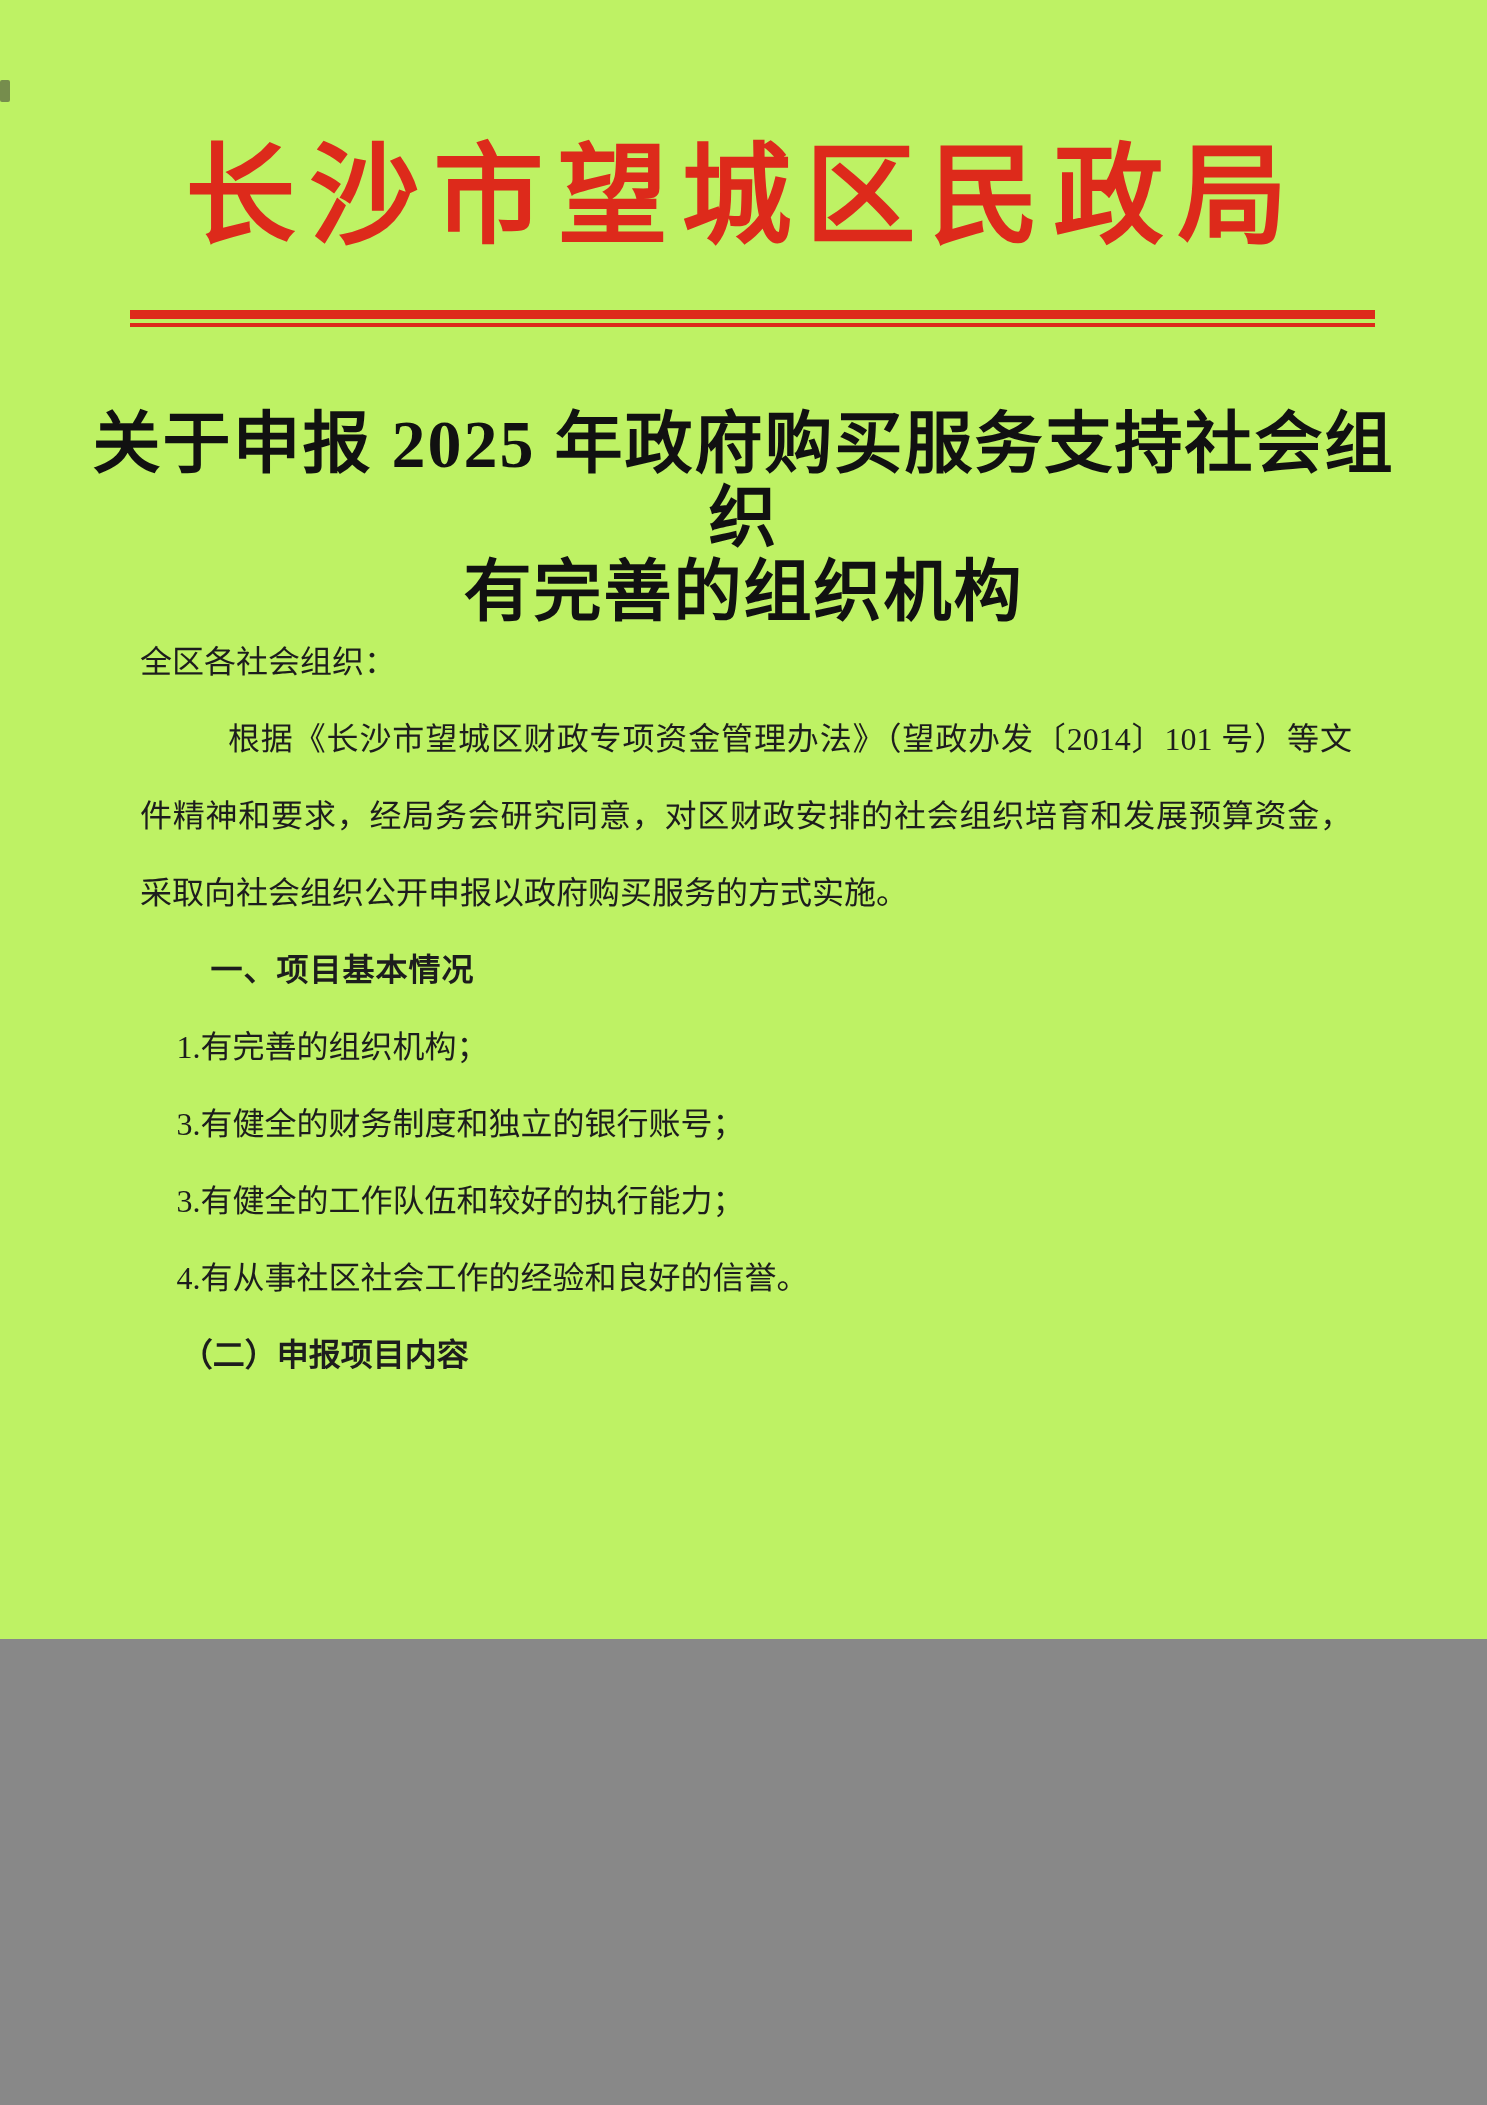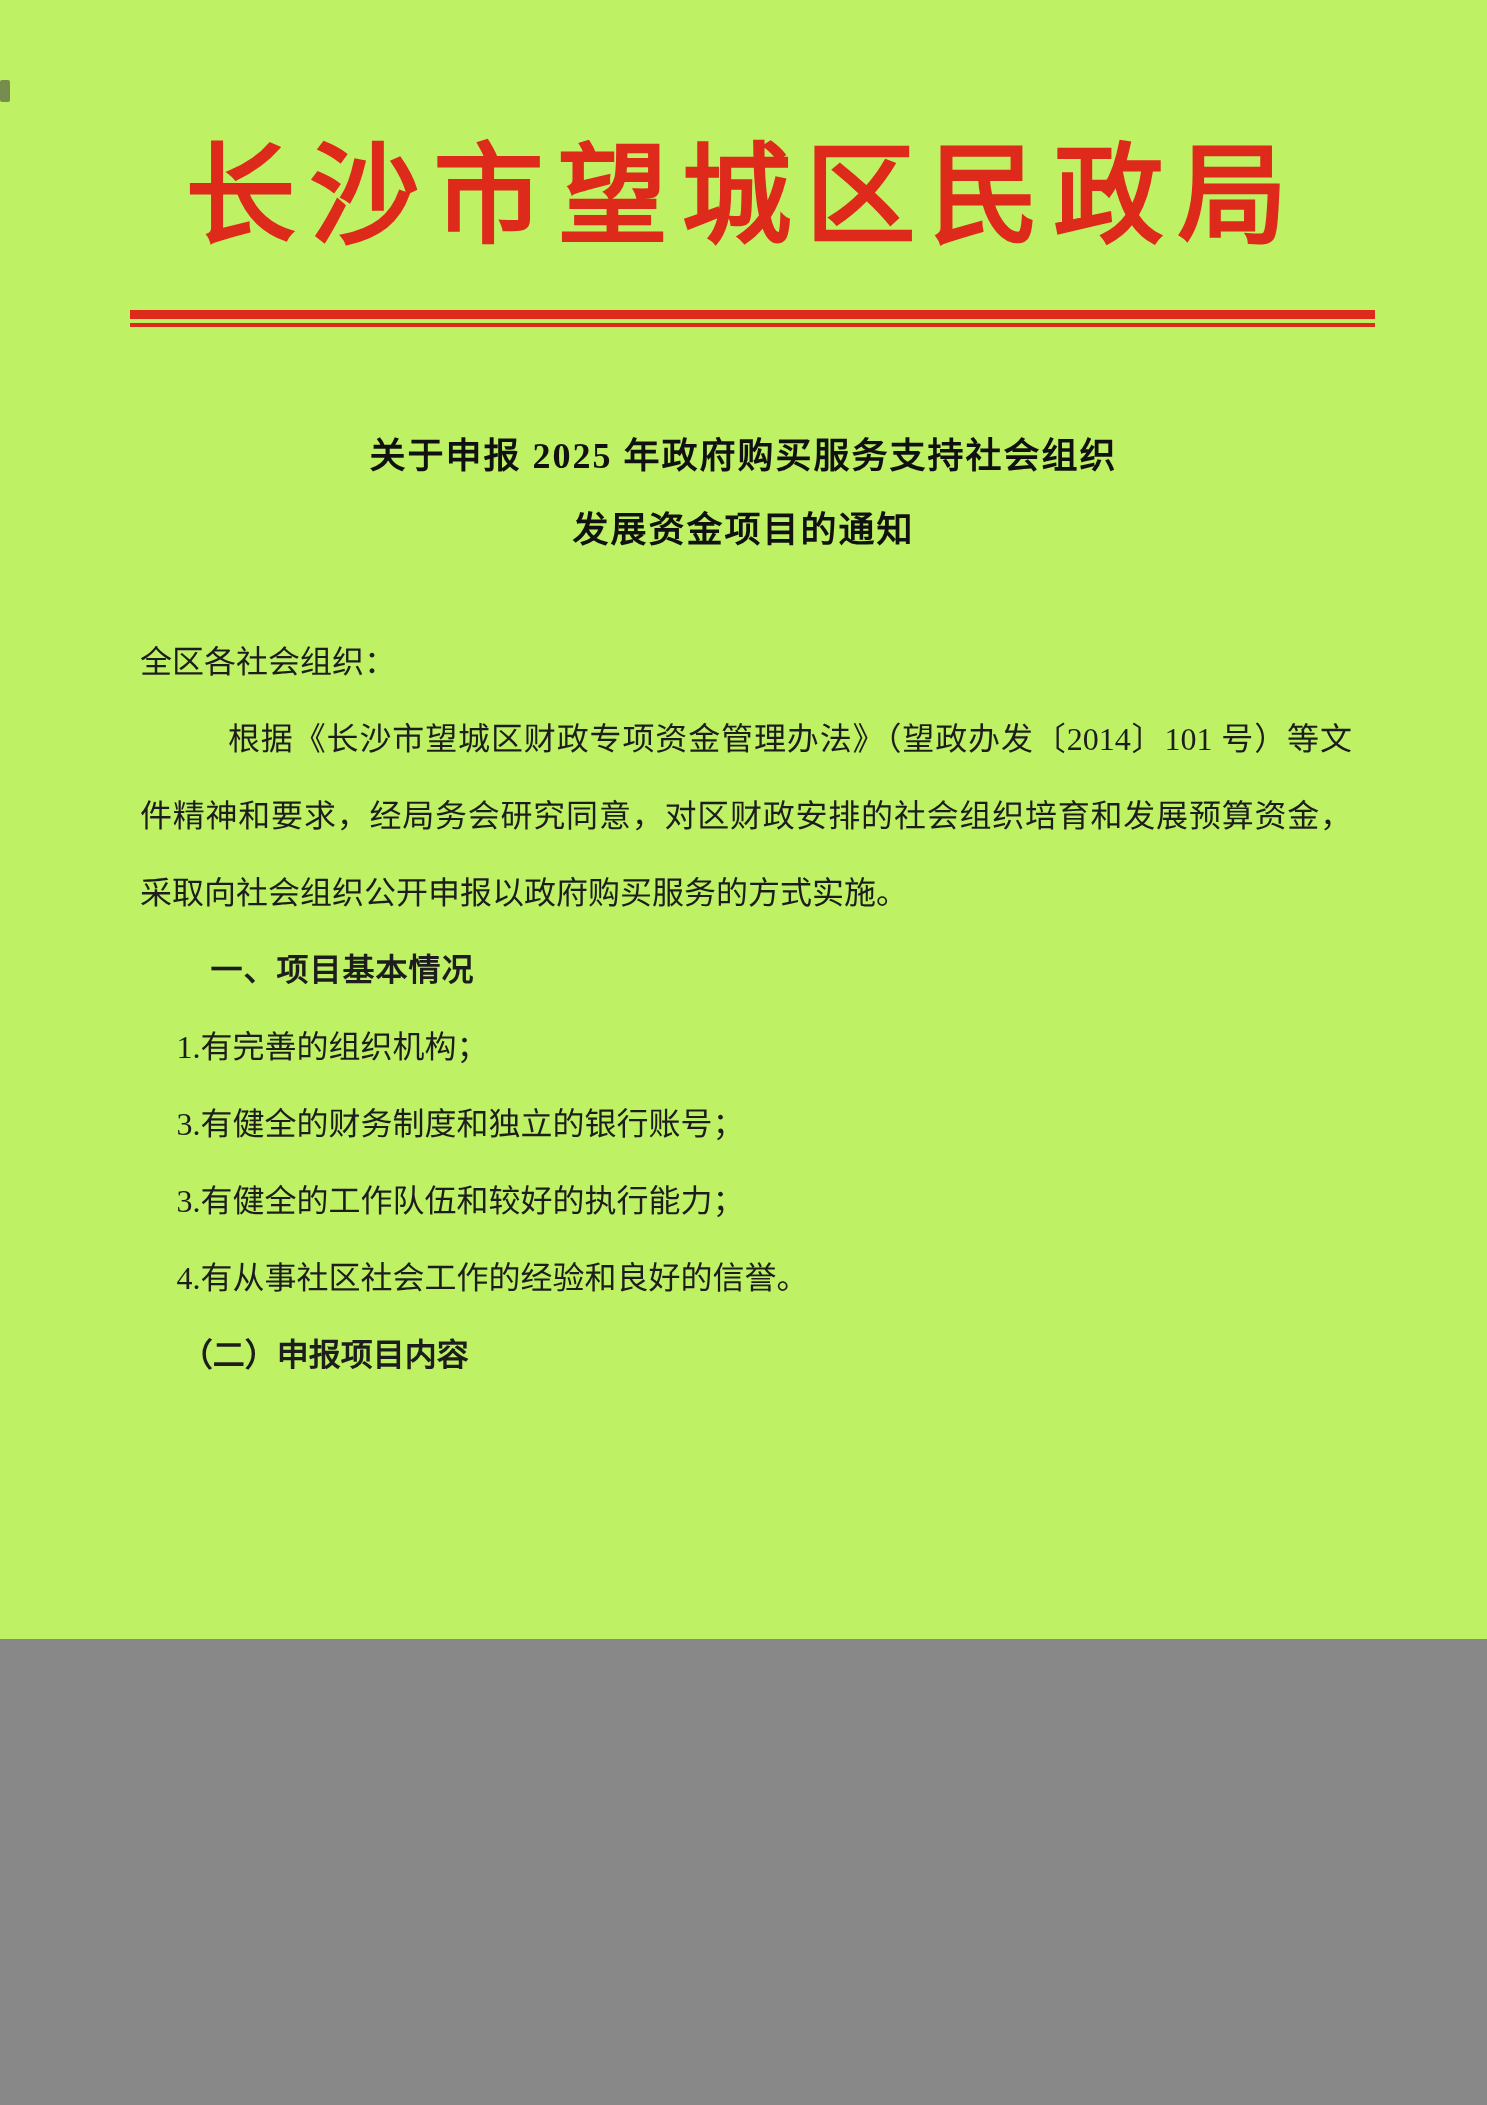--- a/index.html
+++ b/index.html
@@ -26,23 +26,23 @@
     letter-spacing:14px;
     color:var(--accent, #dd2a1b);
     white-space:nowrap;
   }
   
   .sep-top { position:absolute; top:310px; left:130px; right:112px; }
   .sep-top .thick { height:9px; background:var(--accent, #dd2a1b); }
   .sep-top .thin  { height:4px; margin-top:4px; background:var(--accent, #dd2a1b); }
   
   .doc-title {
-    position:absolute; top:419px; left:80px; right:80px;
+    position:absolute; top:407px; left:80px; right:80px;
     text-align:center;
-    font-size:36px; line-height:74px;
+    font-size:68px; line-height:74px;
     font-weight:bold;
     letter-spacing:2px;
     color:#111;
   }
   
   .body-block {
     position:absolute; top:624px; left:140px; width:1212px;
     font-size:32px; line-height:77px;
     text-align:justify;
     text-justify:inter-ideograph;
@@ -72,21 +72,21 @@
 
   <div class="agency">长沙市望城区民政局</div>
 
   <div class="sep-top">
     <div class="thick"></div>
     <div class="thin"></div>
   </div>
 
   <div class="doc-title">
     <div>关于申报 2025 年政府购买服务支持社会组织</div>
-    <div>发展资金项目的通知</div>
+    <div>有完善的组织机构</div>
   </div>
 
   <div class="body-block">
     <p class="salutation">全区各社会组织：</p>
 
     <p class="para">根据《长沙市望城区财政专项资金管理办法》（望政办发〔2014〕101 号）等文件精神和要求，经局务会研究同意，对区财政安排的社会组织培育和发展预算资金，采取向社会组织公开申报以政府购买服务的方式实施。</p>
 
     <p class="h1">一、项目基本情况</p>
 
 

